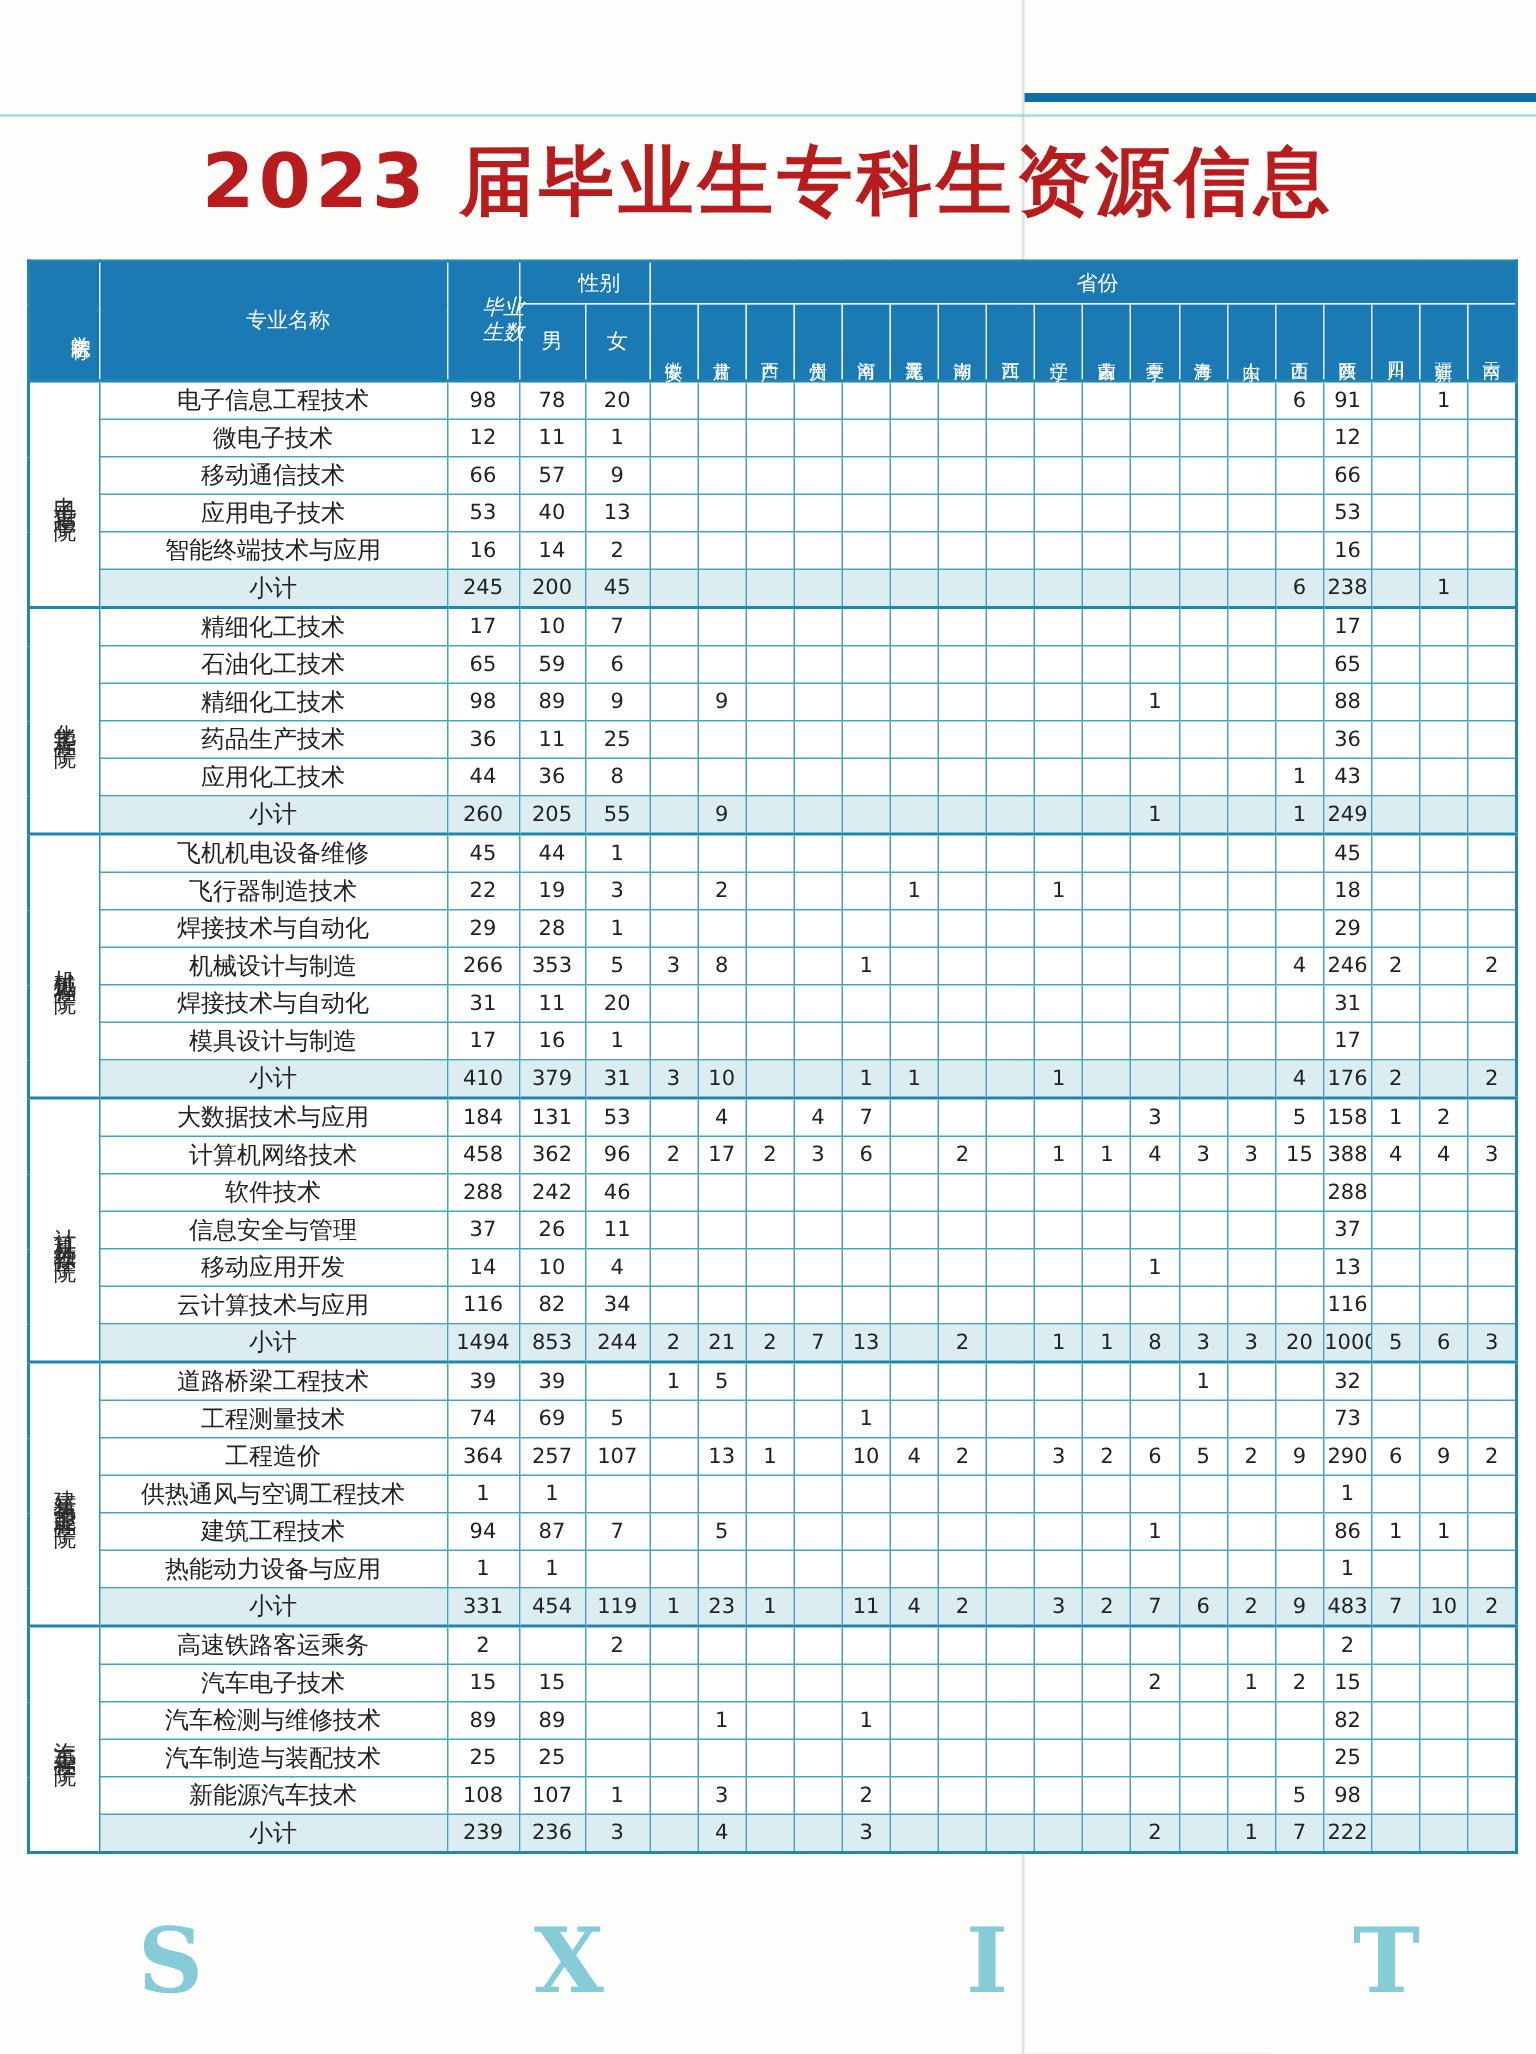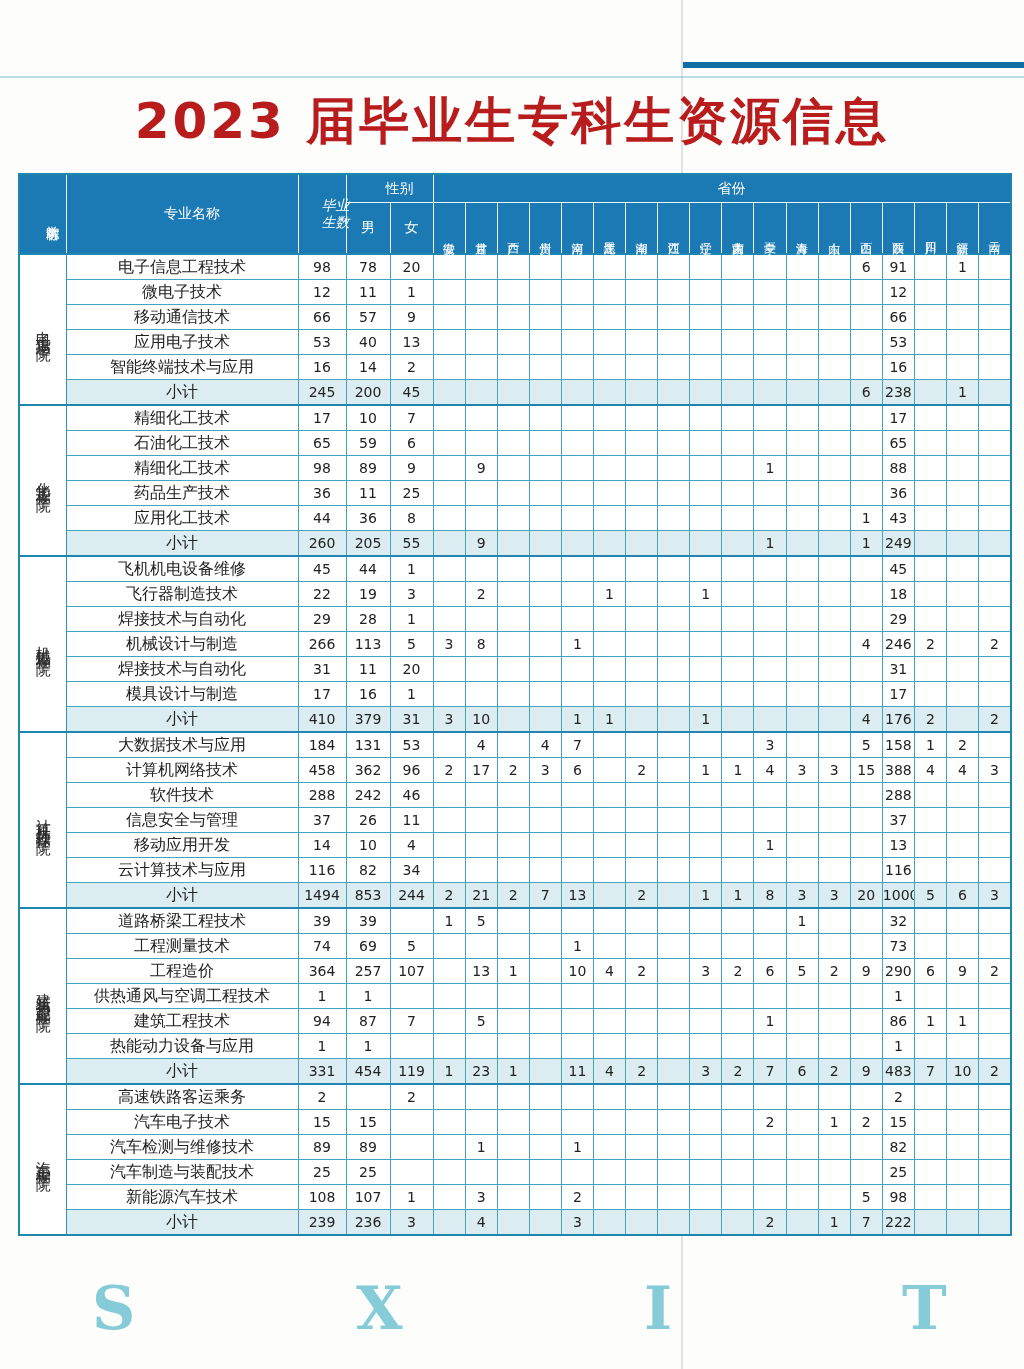--- a/index.html
+++ b/index.html
@@ -446,21 +446,21 @@
           <td class="num"></td>
           <td class="num"></td>
           <td class="num">29</td>
           <td class="num"></td>
           <td class="num"></td>
           <td class="num"></td>
         </tr>
         <tr>
           <td class="major">机械设计与制造</td>
           <td class="num">266</td>
-          <td class="num">113</td>
+          <td class="num">353</td>
           <td class="num">5</td>
           <td class="num">3</td>
           <td class="num">8</td>
           <td class="num"></td>
           <td class="num"></td>
           <td class="num">1</td>
           <td class="num"></td>
           <td class="num"></td>
           <td class="num"></td>
           <td class="num"></td>

